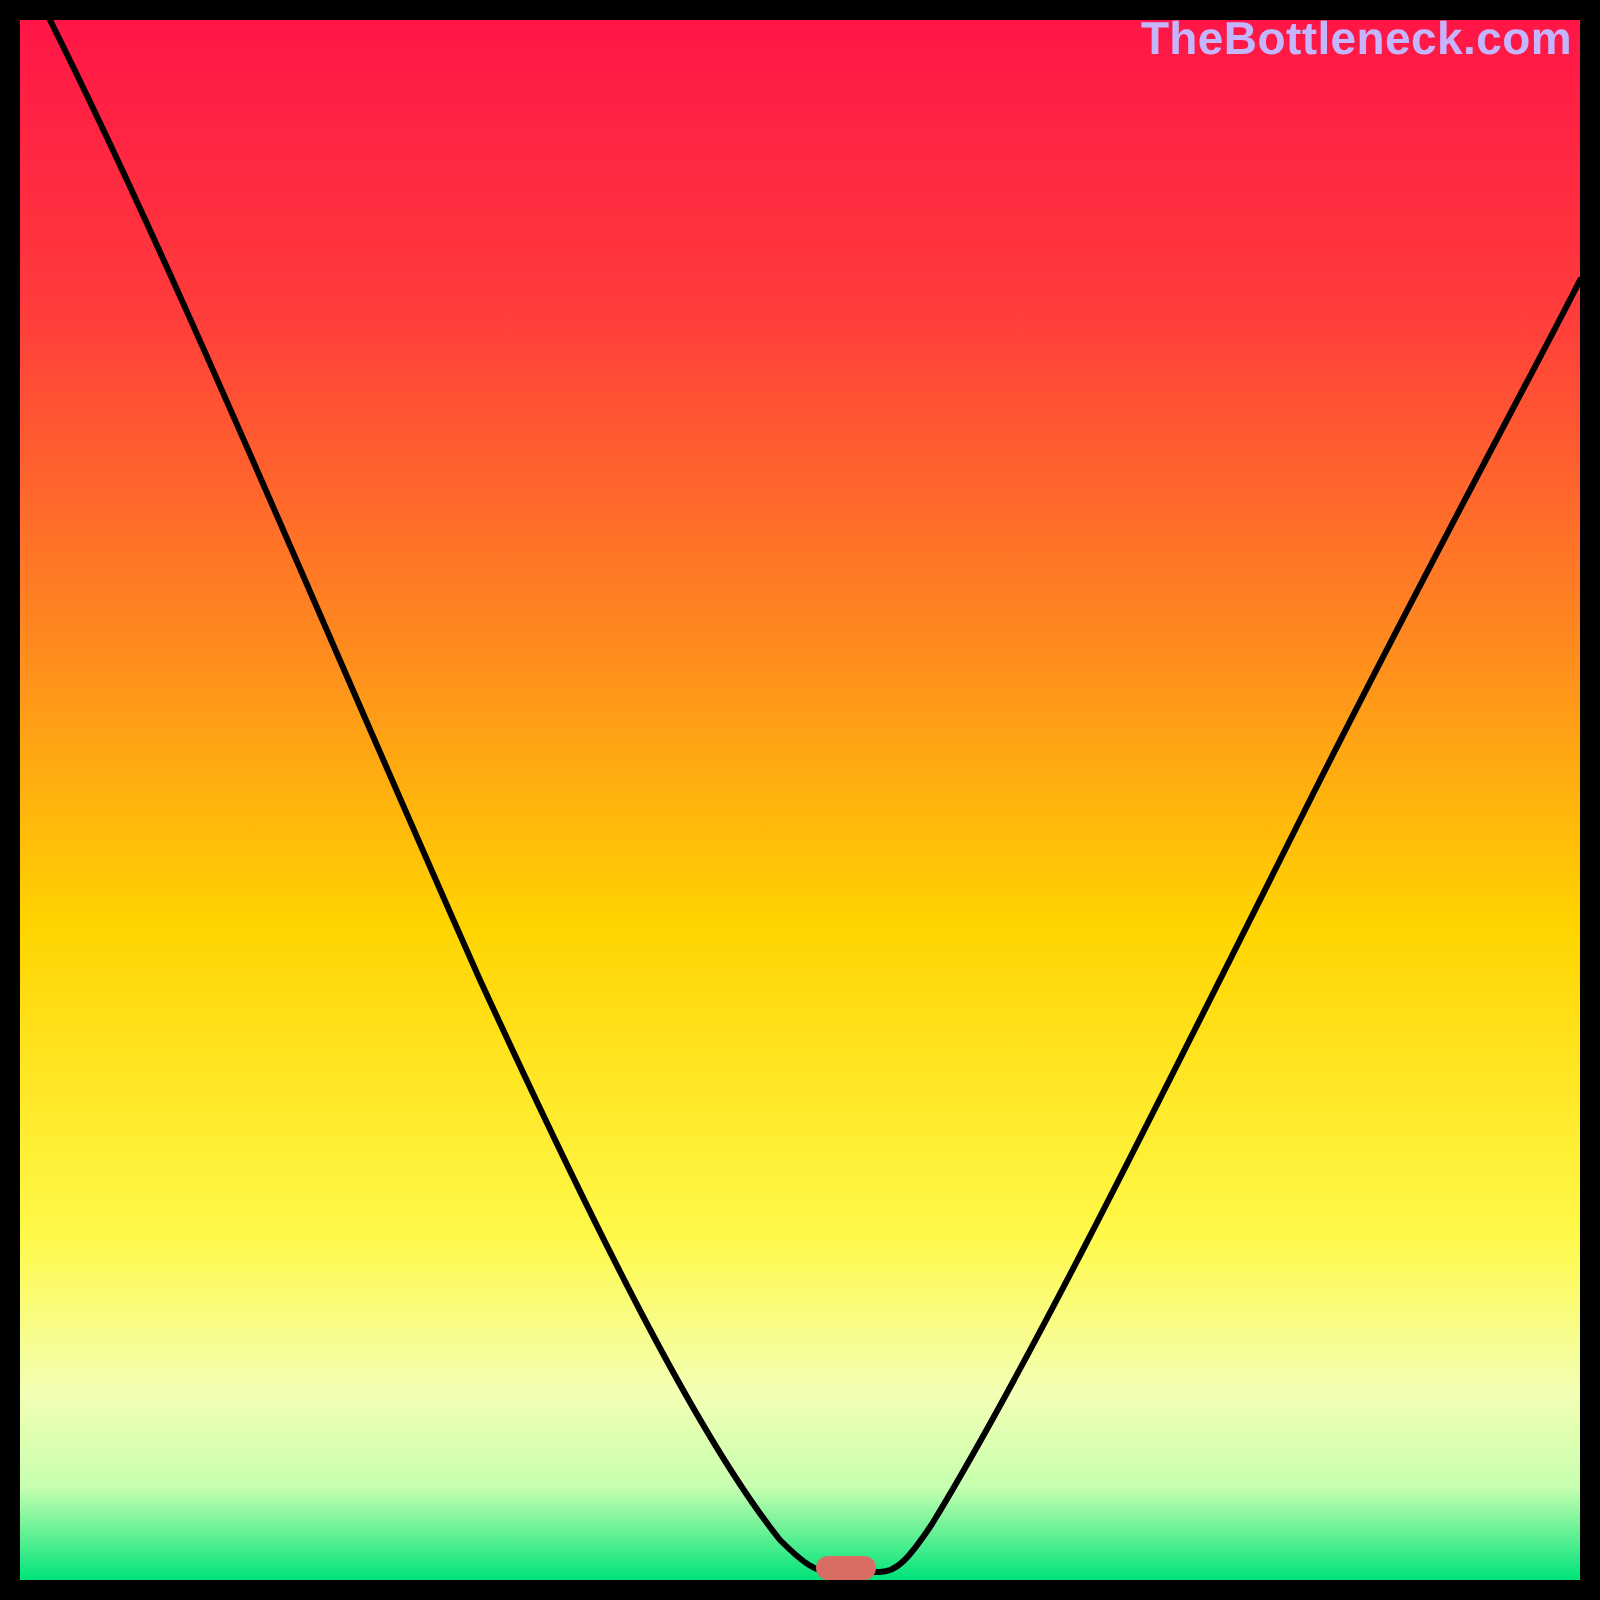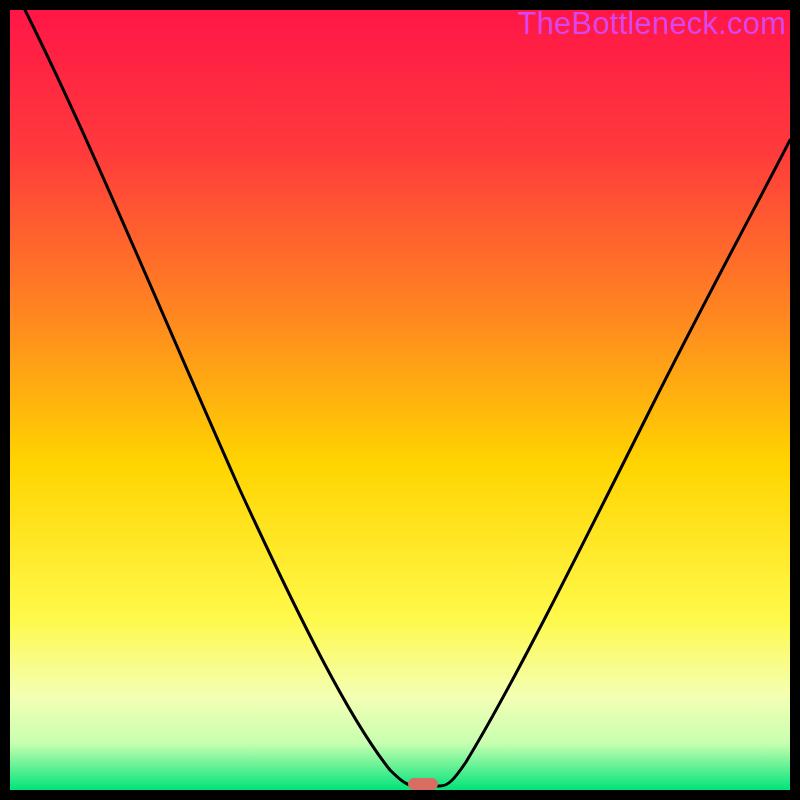--- a/index.html
+++ b/index.html
@@ -24,23 +24,23 @@
     left: 10px;
     top: 10px;
     width: 780px;
     height: 780px;
     overflow: hidden;
   }
   .watermark {
     position: absolute;
     top: 6px;
     right: 14px;
-    color: #d946ef;
-    font-size: 31px;
-    font-weight: 400;
+    color: #c4b5fd;
+    font-size: 23px;
+    font-weight: 700;
     letter-spacing: 0.2px;
     z-index: 10;
   }
   svg {
     display: block;
   }
 </style>
 </head>
 <body>
 

